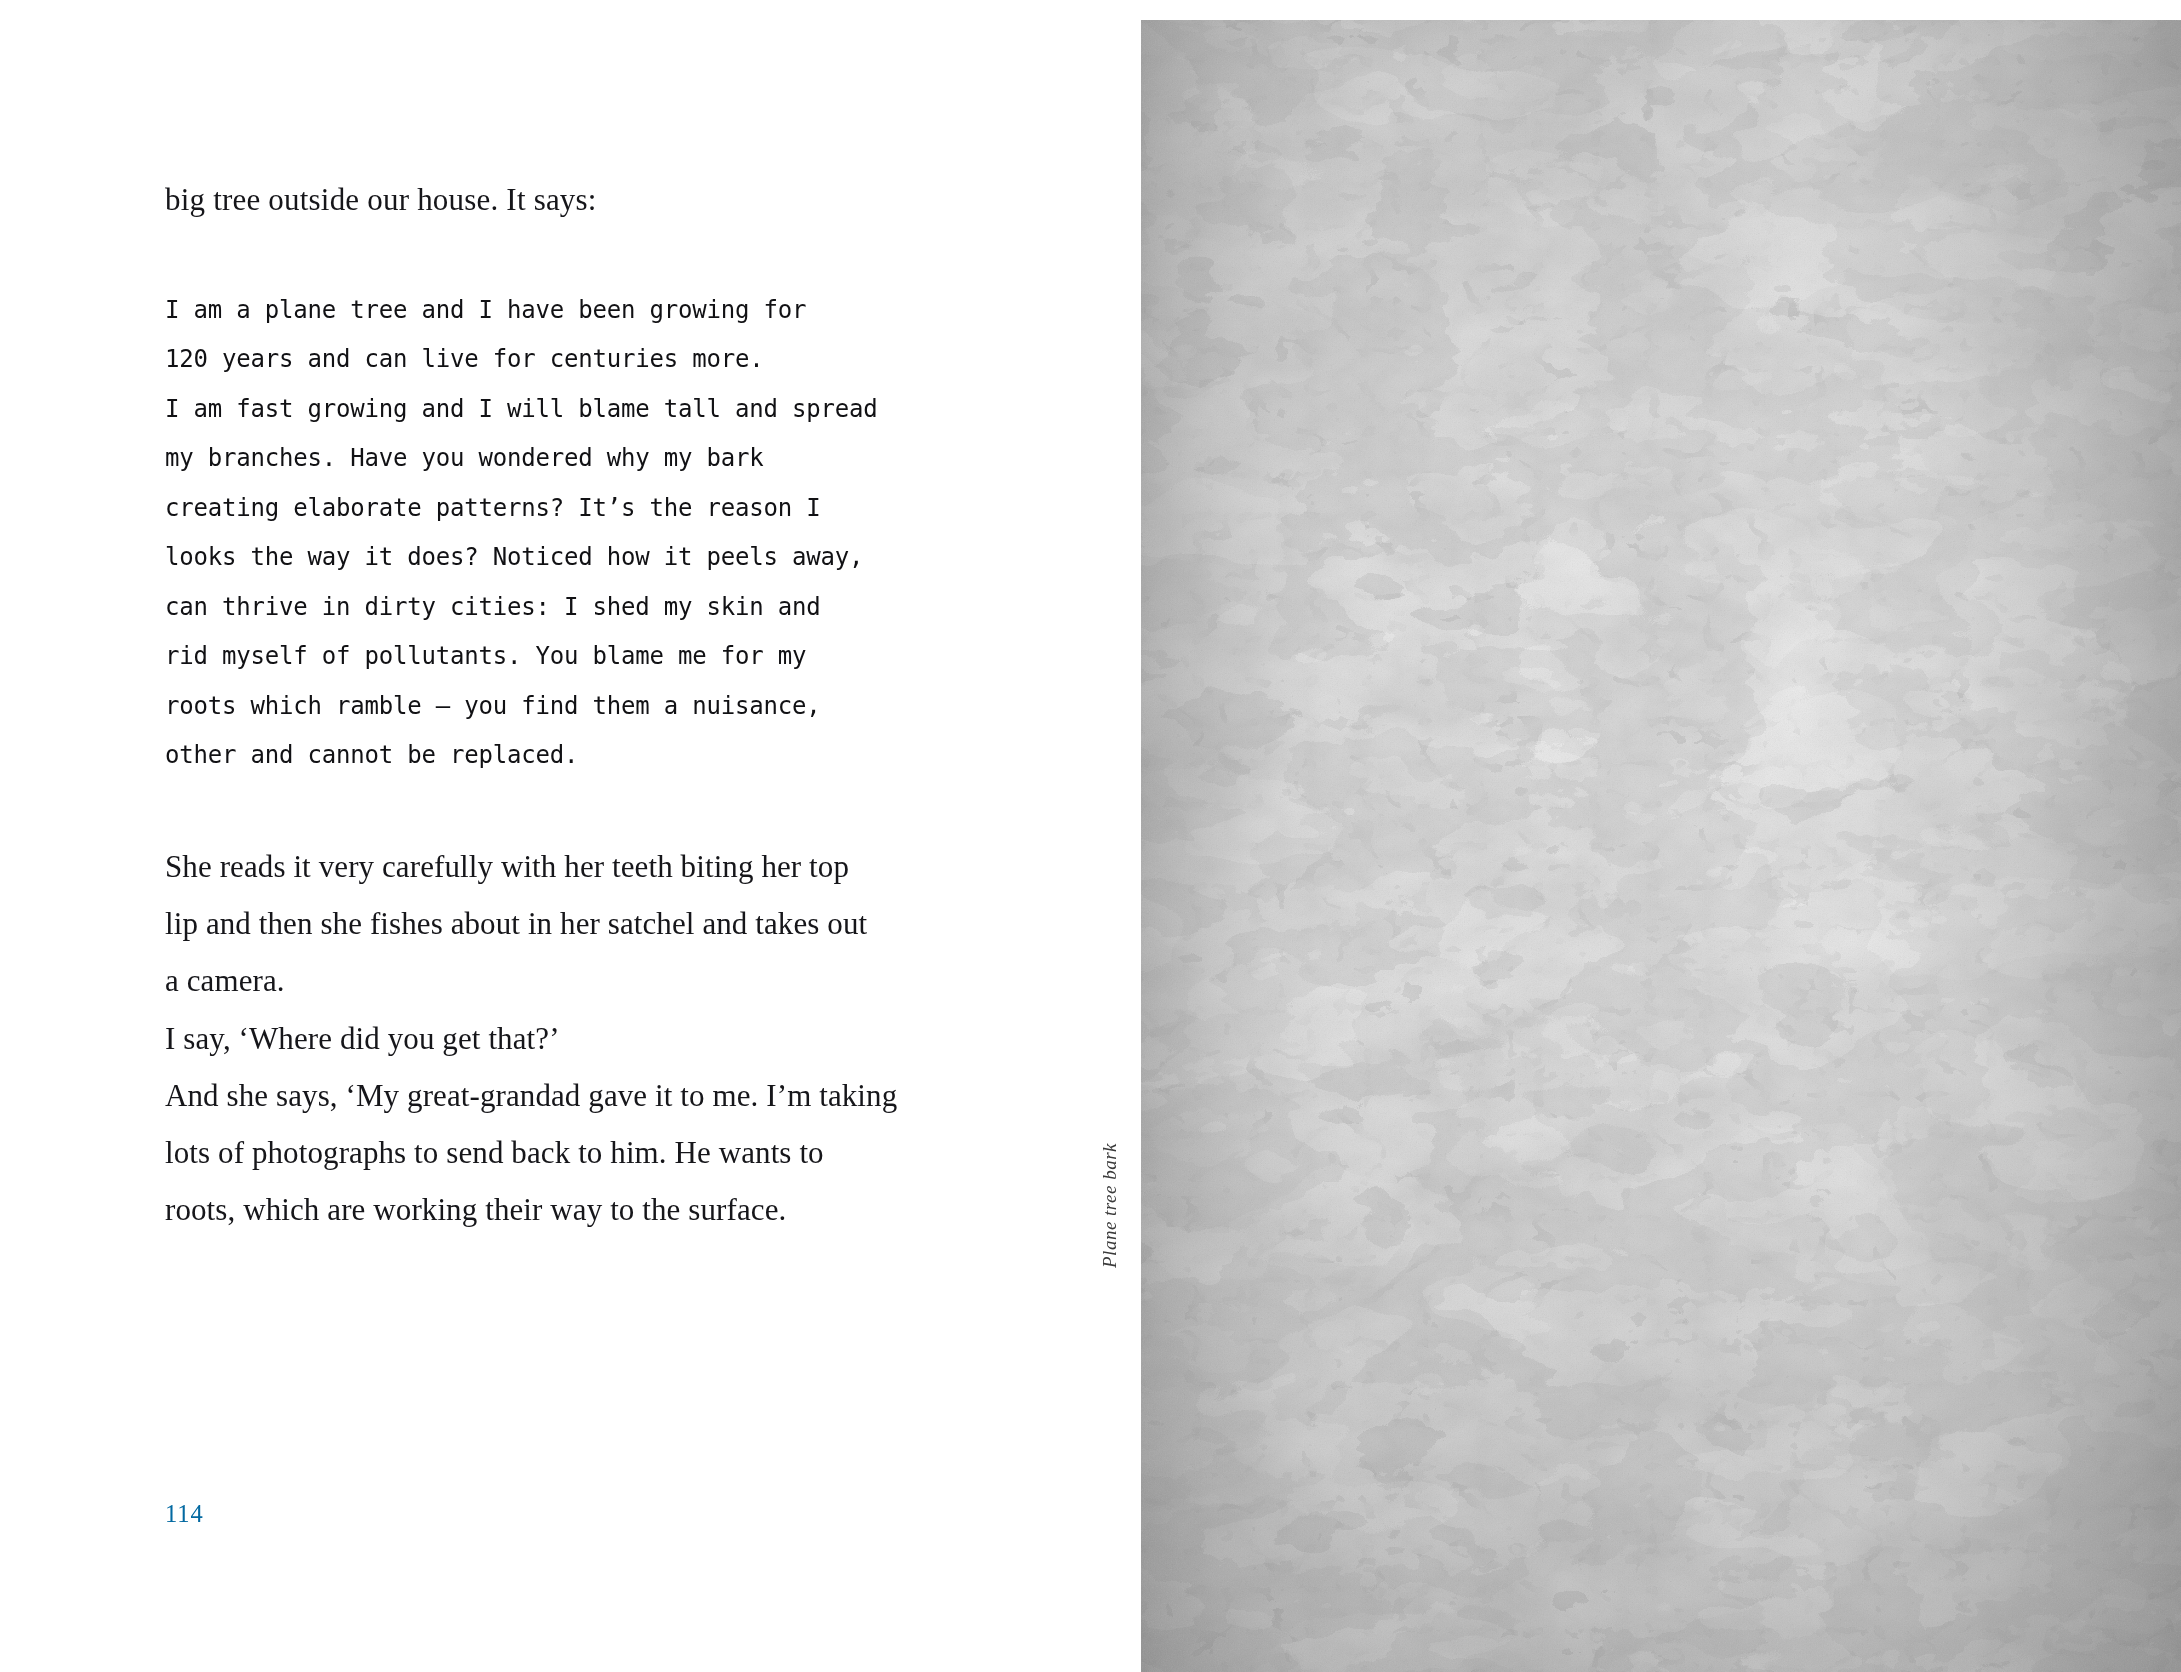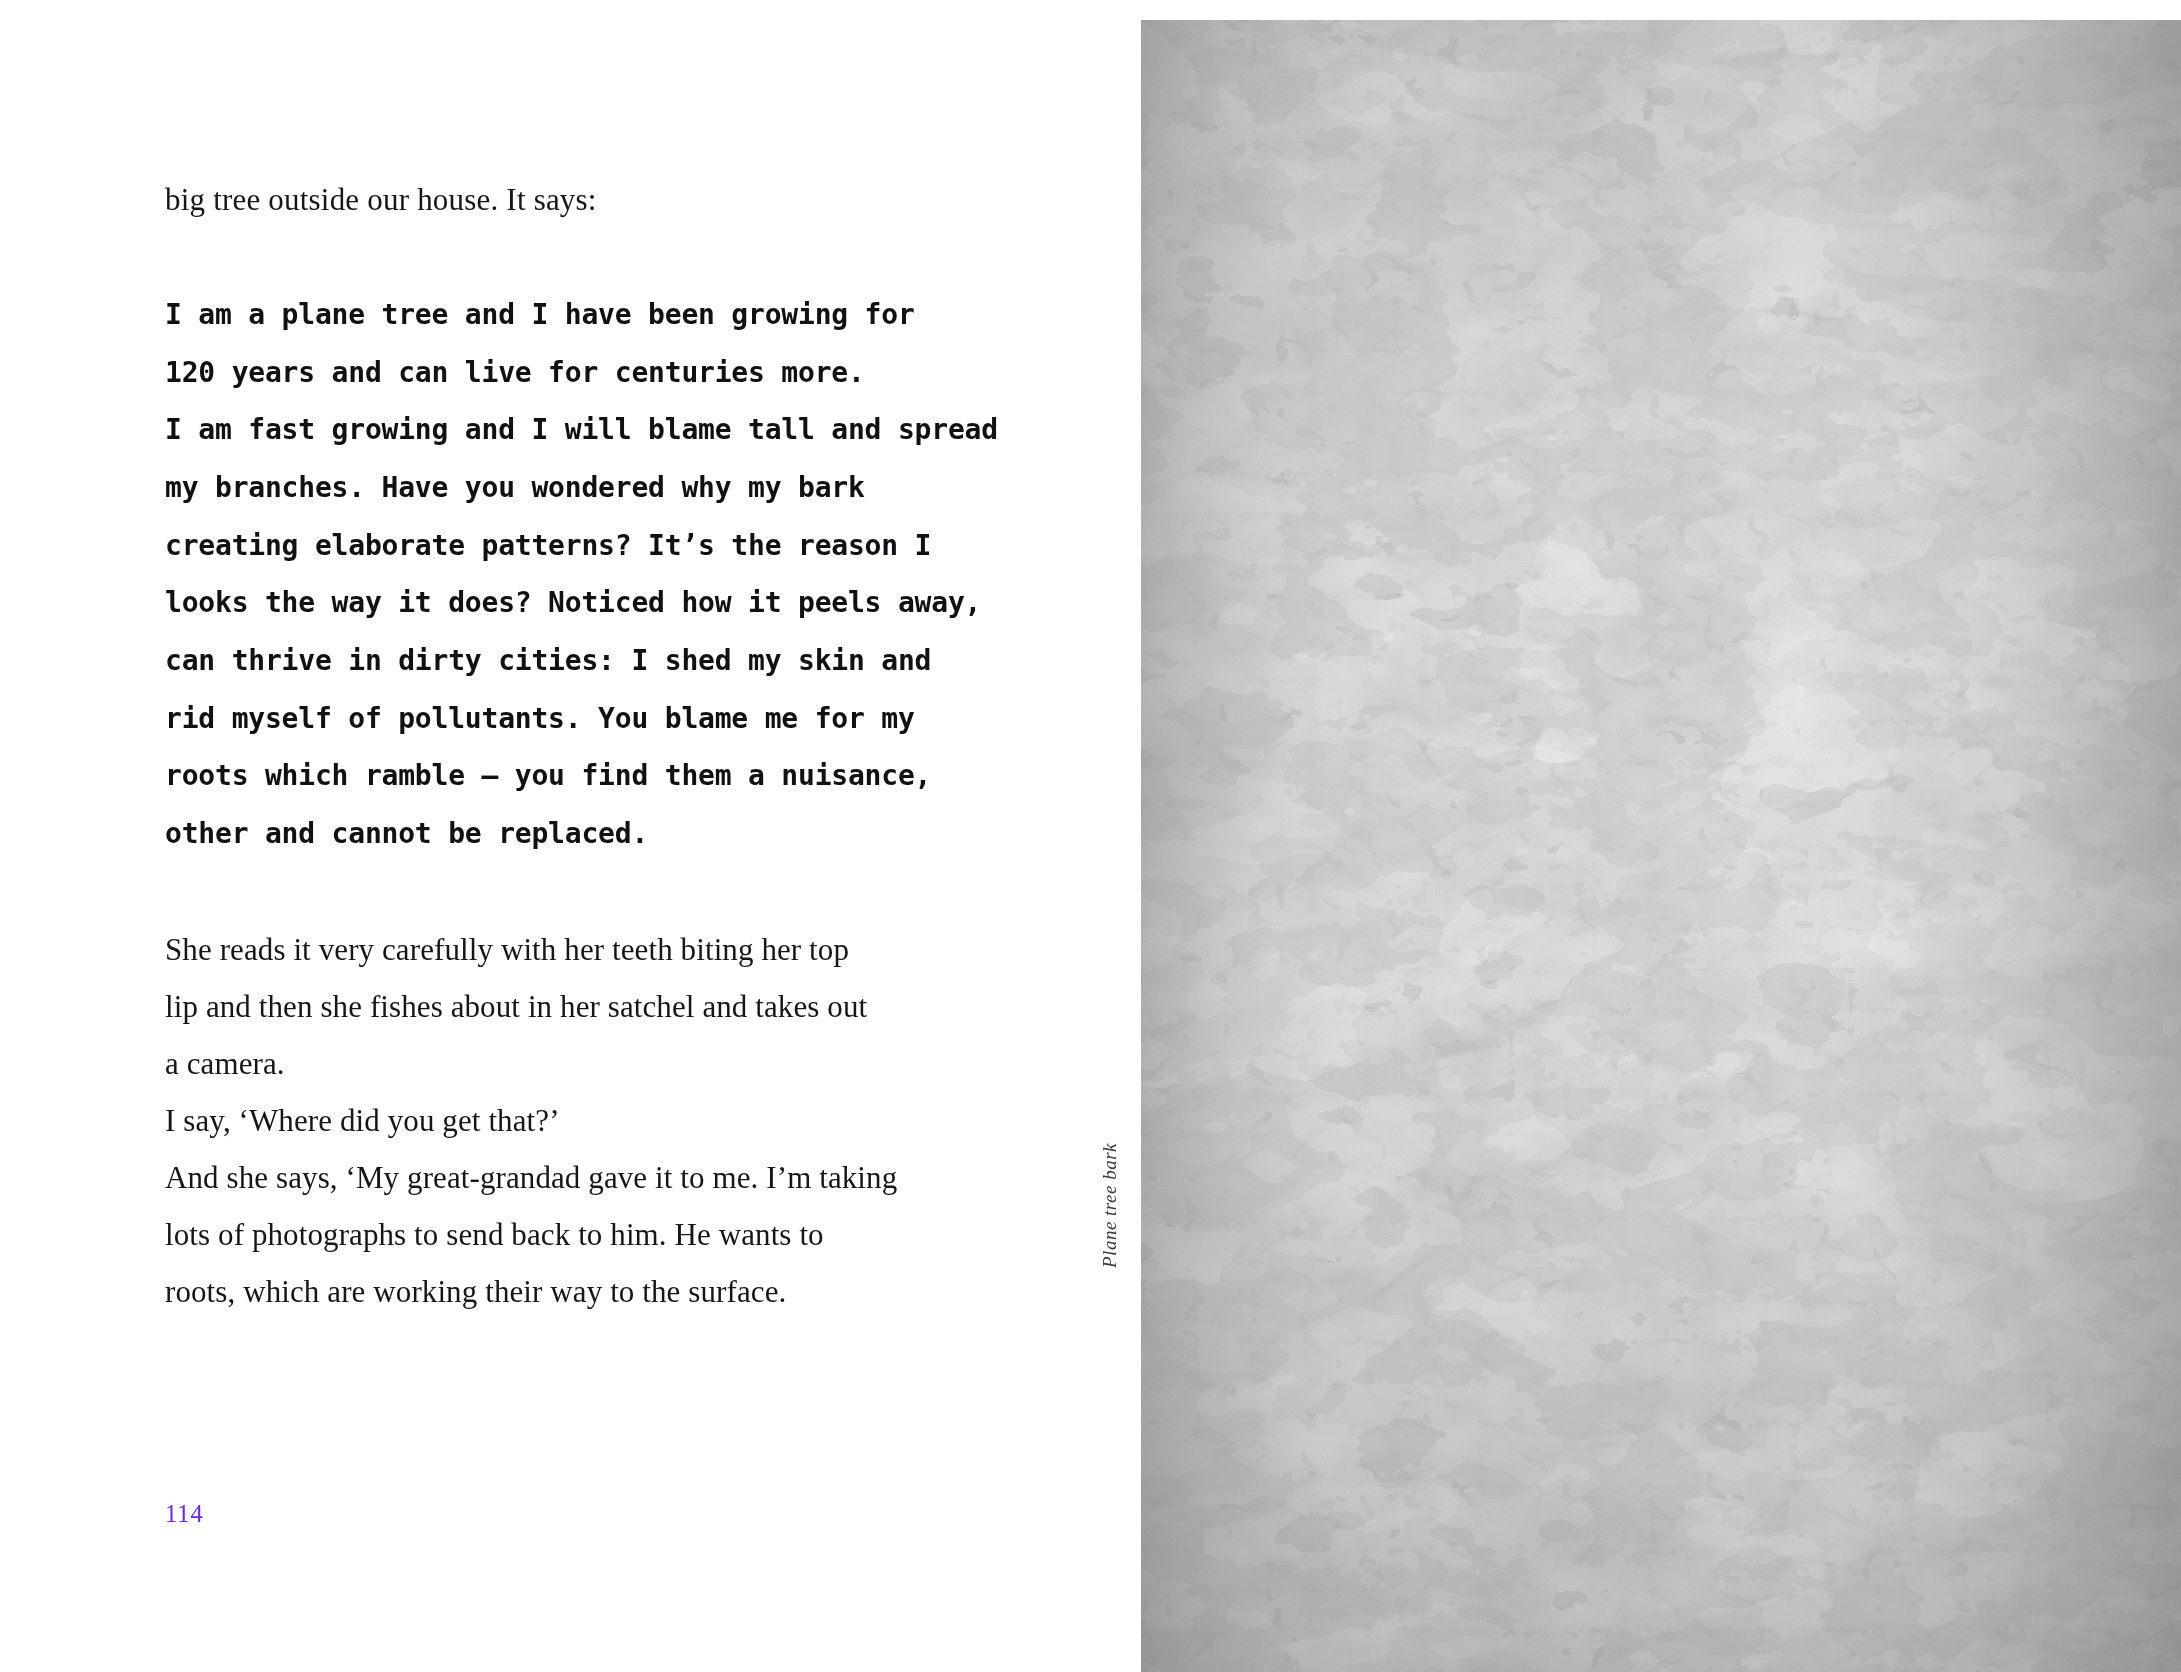--- a/index.html
+++ b/index.html
@@ -38,22 +38,22 @@
   .lead-line {
     font-family: "Liberation Serif", serif;
     font-size: 31px;
     line-height: 1.55;
     color: #16161a;
     letter-spacing: 0.2px;
   }
   .sign-block {
     margin-top: 62px;
     font-family: "DejaVu Sans Mono", monospace;
-    font-weight: bold;
-    font-size: 28px;
+    font-weight: normal;
+    font-size: 24px;
     line-height: 2.06;
     letter-spacing: -0.2px;
     color: #111114;
     width: 891px;
   }
   .sign-block .ln {
     display: block;
     white-space: pre;
   }
   .after-block {
@@ -68,21 +68,21 @@
   .after-block .ln {
     display: block;
     white-space: pre;
   }
   .folio {
     position: absolute;
     left: 165px;
     top: 1500px;
     font-family: "Liberation Serif", serif;
     font-size: 24.5px;
-    color: #6d28d9;
+    color: #0369a1;
     letter-spacing: 0.9px;
   }
 
   
   .page-right {
     position: relative;
     width: 1041px;
     height: 1673px;
     background: #ffffff;
   }

